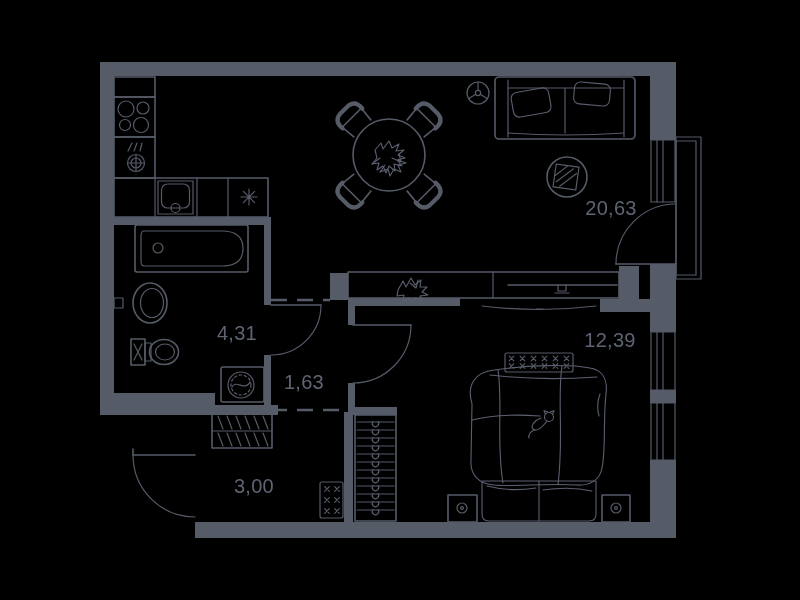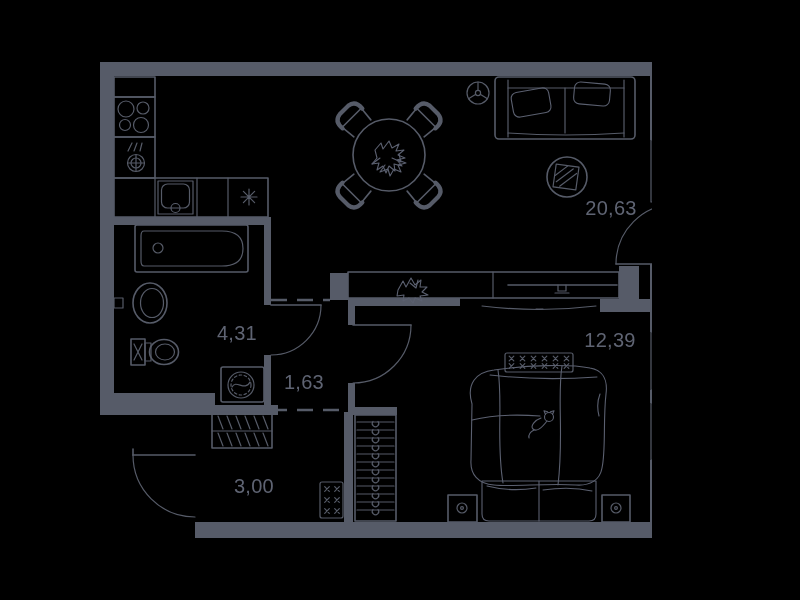--- a/index.html
+++ b/index.html
@@ -1,16 +1,16 @@
 <!DOCTYPE html>
 <html><head>
 <meta charset="utf-8">
 <style>
   html,body{margin:0;padding:0;background:#000;}
-  .stage{position:relative;width:652px;height:600px;background:#000;overflow:hidden;border-radius:19px;}
+  .stage{position:relative;width:800px;height:600px;background:#000;overflow:hidden;border-radius:19px;}
   svg{display:block;}
   .w{fill:#565b68;stroke:none;}
   .s{fill:none;stroke:#565b68;stroke-width:1.6;stroke-linecap:round;stroke-linejoin:round;}
   .s2{fill:none;stroke:#565b68;stroke-width:1.2;stroke-linecap:round;stroke-linejoin:round;}
   .sk{fill:none;stroke:#5b6070;stroke-width:1.1;stroke-linecap:round;stroke-linejoin:round;}
   .dash{fill:none;stroke:#565b68;stroke-width:2.4;stroke-dasharray:16 10;}
   .thick{fill:none;stroke:#565b68;stroke-width:4.2;stroke-linecap:round;}
   .lbl{fill:#5f6473;font-family:"Liberation Sans",sans-serif;font-size:20px;letter-spacing:0.3px;}
 </style>
 </head>

